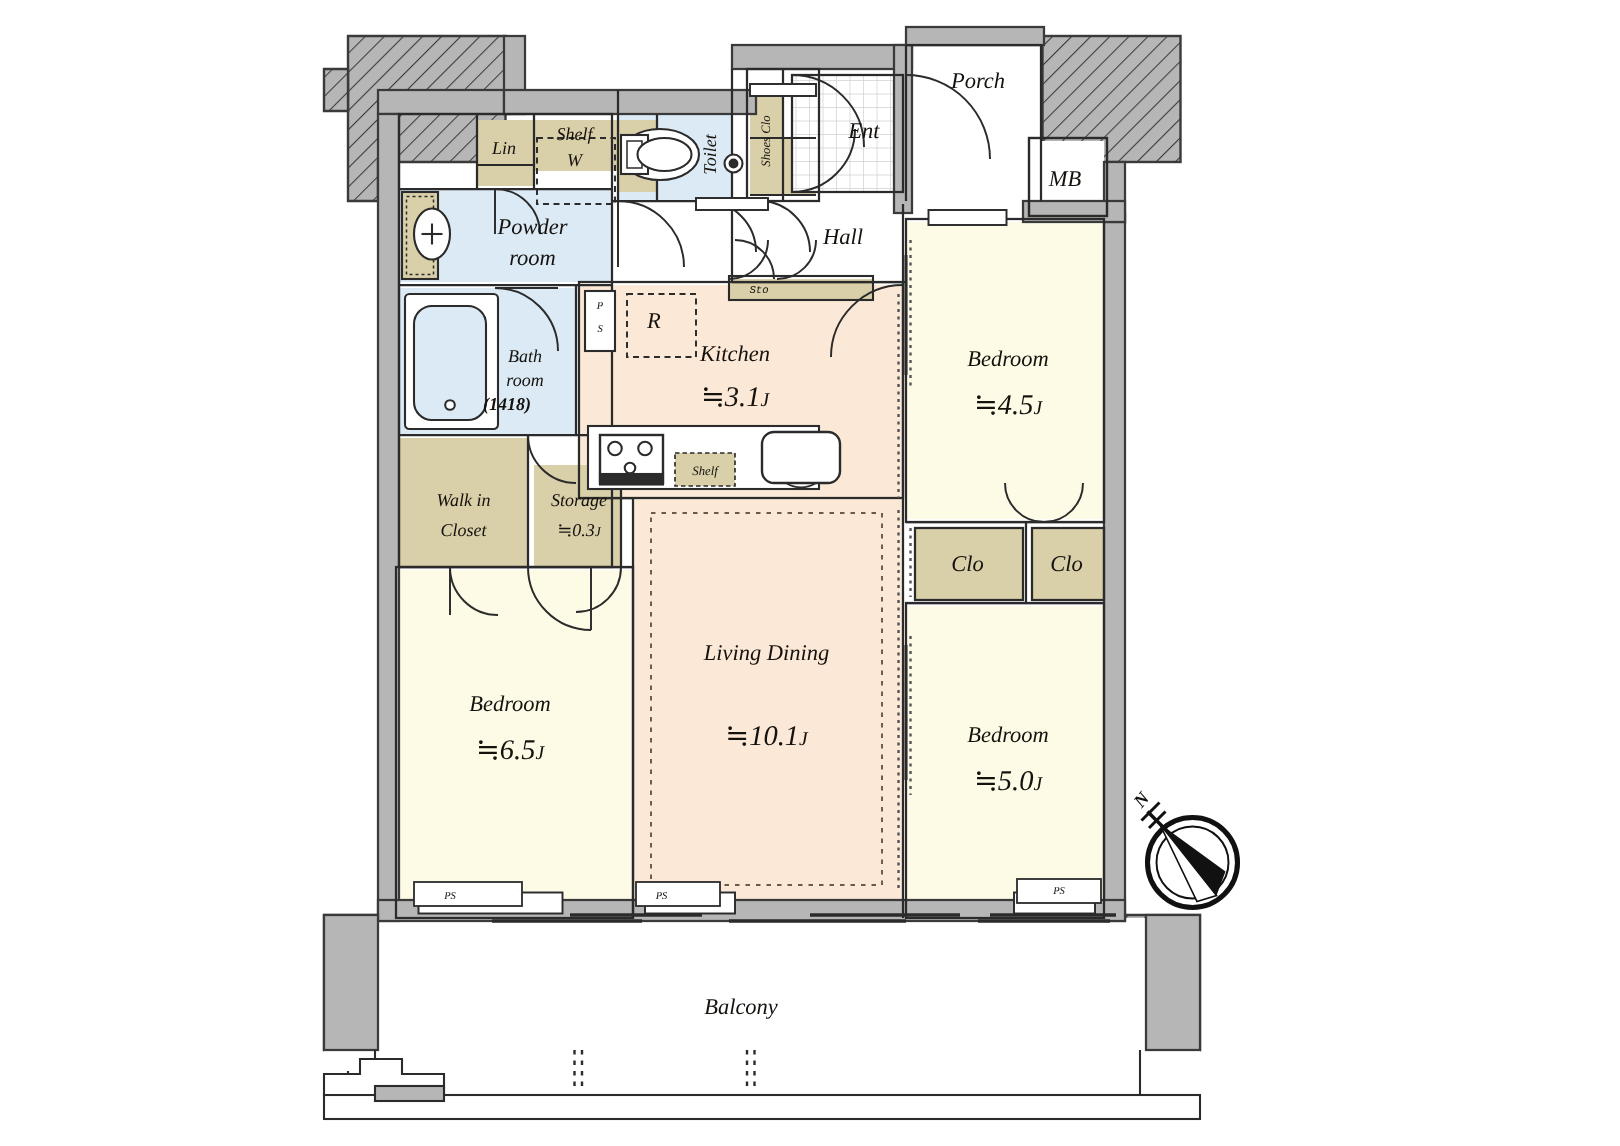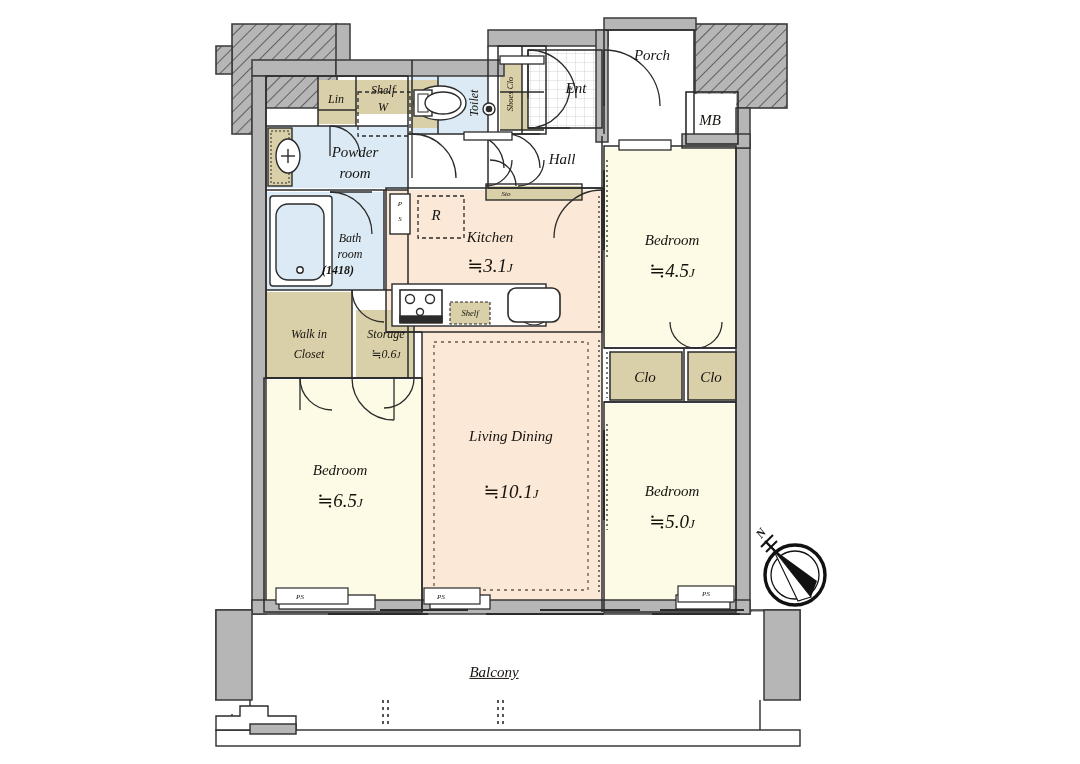--- a/index.html
+++ b/index.html
@@ -296,21 +296,21 @@
       <path d="M-22,-26 L16,22 L3,26 Z" fill="#ffffff" stroke="#111" stroke-width="1.1"></path>
       <path d="M-30,-34 L-16,-20" stroke="#111" stroke-width="2.4"></path>
       <path d="M-34,-28 L-22,-40" stroke="#111" stroke-width="2"></path>
       <path d="M-29,-23 L-18,-34" stroke="#111" stroke-width="2"></path>
     </g>
   </g>
 </svg>
 
 <div>
 
-  <div class="lbl big ctr" style="left:494px;top:672px;text-decoration:underline;">Balcony</div>
+  <div class="lbl big ctr" style="left:494px;top:672px;">Balcony</div>
 
   <div class="lbl big ctr" style="left:511px;top:436px;">Living Dining</div>
   <div class="lbl area ctr" style="left:511px;top:492px;"><span>≒</span><span>10.1</span><span class="j">J</span></div>
 
   <div class="lbl big ctr" style="left:490px;top:237px;">Kitchen</div>
   <div class="lbl area ctr" style="left:490px;top:266px;text-align:right;"><span>≒</span><span>3.1</span><span class="j">J</span></div>
 
   <div class="lbl big ctr" style="left:340px;top:470px;">Bedroom</div>
   <div class="lbl area ctr" style="left:340px;top:501px;text-align:right;"><span>≒</span><span>6.5</span><span class="j">J</span></div>
 
@@ -326,38 +326,38 @@
   <div class="lbl sml ctr" style="left:350px;top:238px;">Bath</div>
   <div class="lbl sml ctr" style="left:350px;top:254px;">room</div>
   <div class="lbl sml ctr" style="left:338px;top:270px;font-weight:bold;">(1418)</div>
 
   <div class="lbl sml rot90" style="left:474px;top:103px;">Toilet</div>
 
   <div class="lbl sml ctr" style="left:309px;top:334px;">Walk in</div>
   <div class="lbl sml ctr" style="left:309px;top:354px;">Closet</div>
 
   <div class="lbl sml ctr" style="left:386px;top:334px;">Storage</div>
-  <div class="lbl sml ctr" style="left:386px;top:354px;"><span>≒</span><span>0.6</span><span style="font-size:9px">J</span></div>
+  <div class="lbl sml ctr" style="left:386px;top:354px;"><span>≒</span><span>0.3</span><span style="font-size:9px">J</span></div>
 
   <div class="lbl mid ctr" style="left:562px;top:159px;">Hall</div>
   <div class="lbl big ctr" style="left:576px;top:88px;">Ent</div>
   <div class="lbl mid ctr" style="left:652px;top:55px;">Porch</div>
   <div class="lbl mid ctr" style="left:710px;top:120px;">MB</div>
 
   <div class="lbl tiny rot90" style="left:511px;top:94px;">Shoes Clo</div>
 
   <div class="lbl sml ctr" style="left:336px;top:99px;">Lin</div>
   <div class="lbl sml ctr" style="left:383px;top:90px;">Shelf</div>
   <div class="lbl sml ctr" style="left:383px;top:107px;">W</div>
 
   <div class="lbl mid ctr" style="left:436px;top:215px;">R</div>
   <div class="lbl micro ctr" style="left:400px;top:205px;">P</div>
   <div class="lbl micro ctr" style="left:400px;top:220px;">S</div>
 
-  <div class="lbl micro ctr" style="left:506px;top:195px;">Sto</div>
+  <div class="lbl micro ctr" style="left:506px;top:195px;font-family:Liberation Mono, monospace;">Sto</div>
   <div class="lbl tiny ctr" style="left:470px;top:314px;">Shelf</div>
 
   <div class="lbl mid ctr" style="left:645px;top:377px;">Clo</div>
   <div class="lbl mid ctr" style="left:711px;top:377px;">Clo</div>
 
   <div class="lbl micro ctr" style="left:300px;top:598px;">PS</div>
   <div class="lbl micro ctr" style="left:441px;top:598px;">PS</div>
   <div class="lbl micro ctr" style="left:706px;top:595px;">PS</div>
 
   <div class="lbl sml" style="left:757px;top:527px;transform:rotate(-50deg);font-weight:bold;">N</div>

